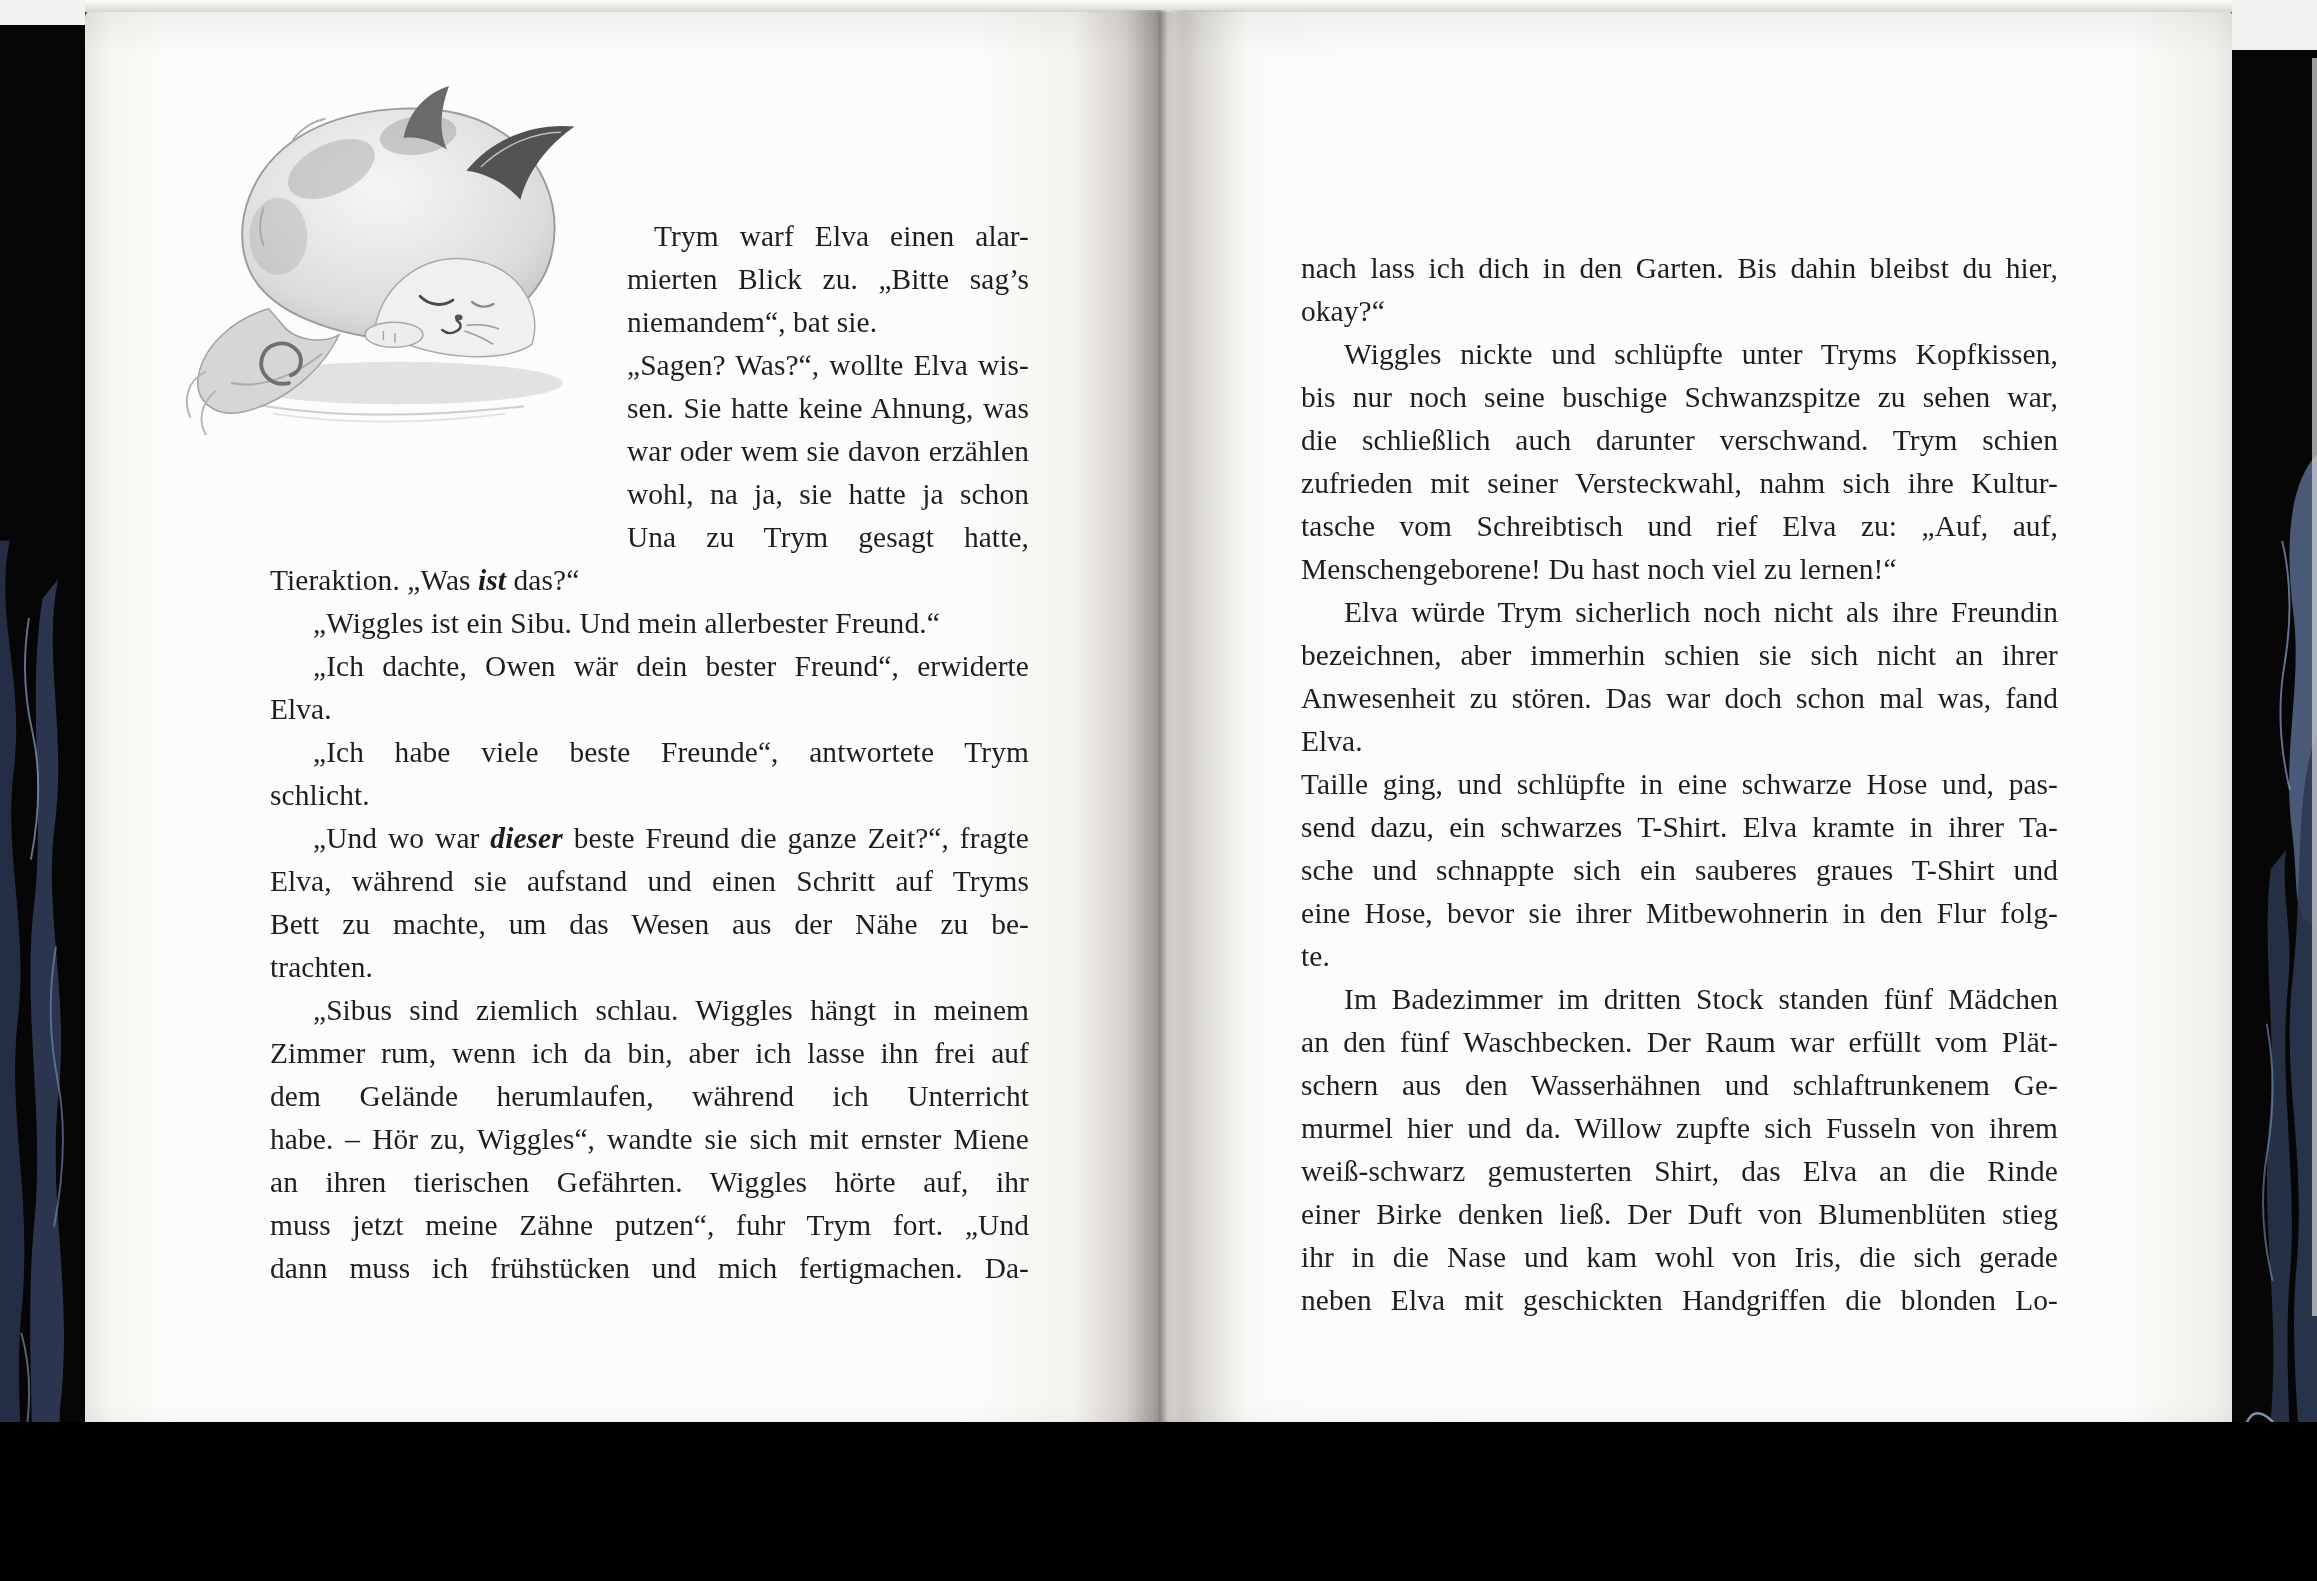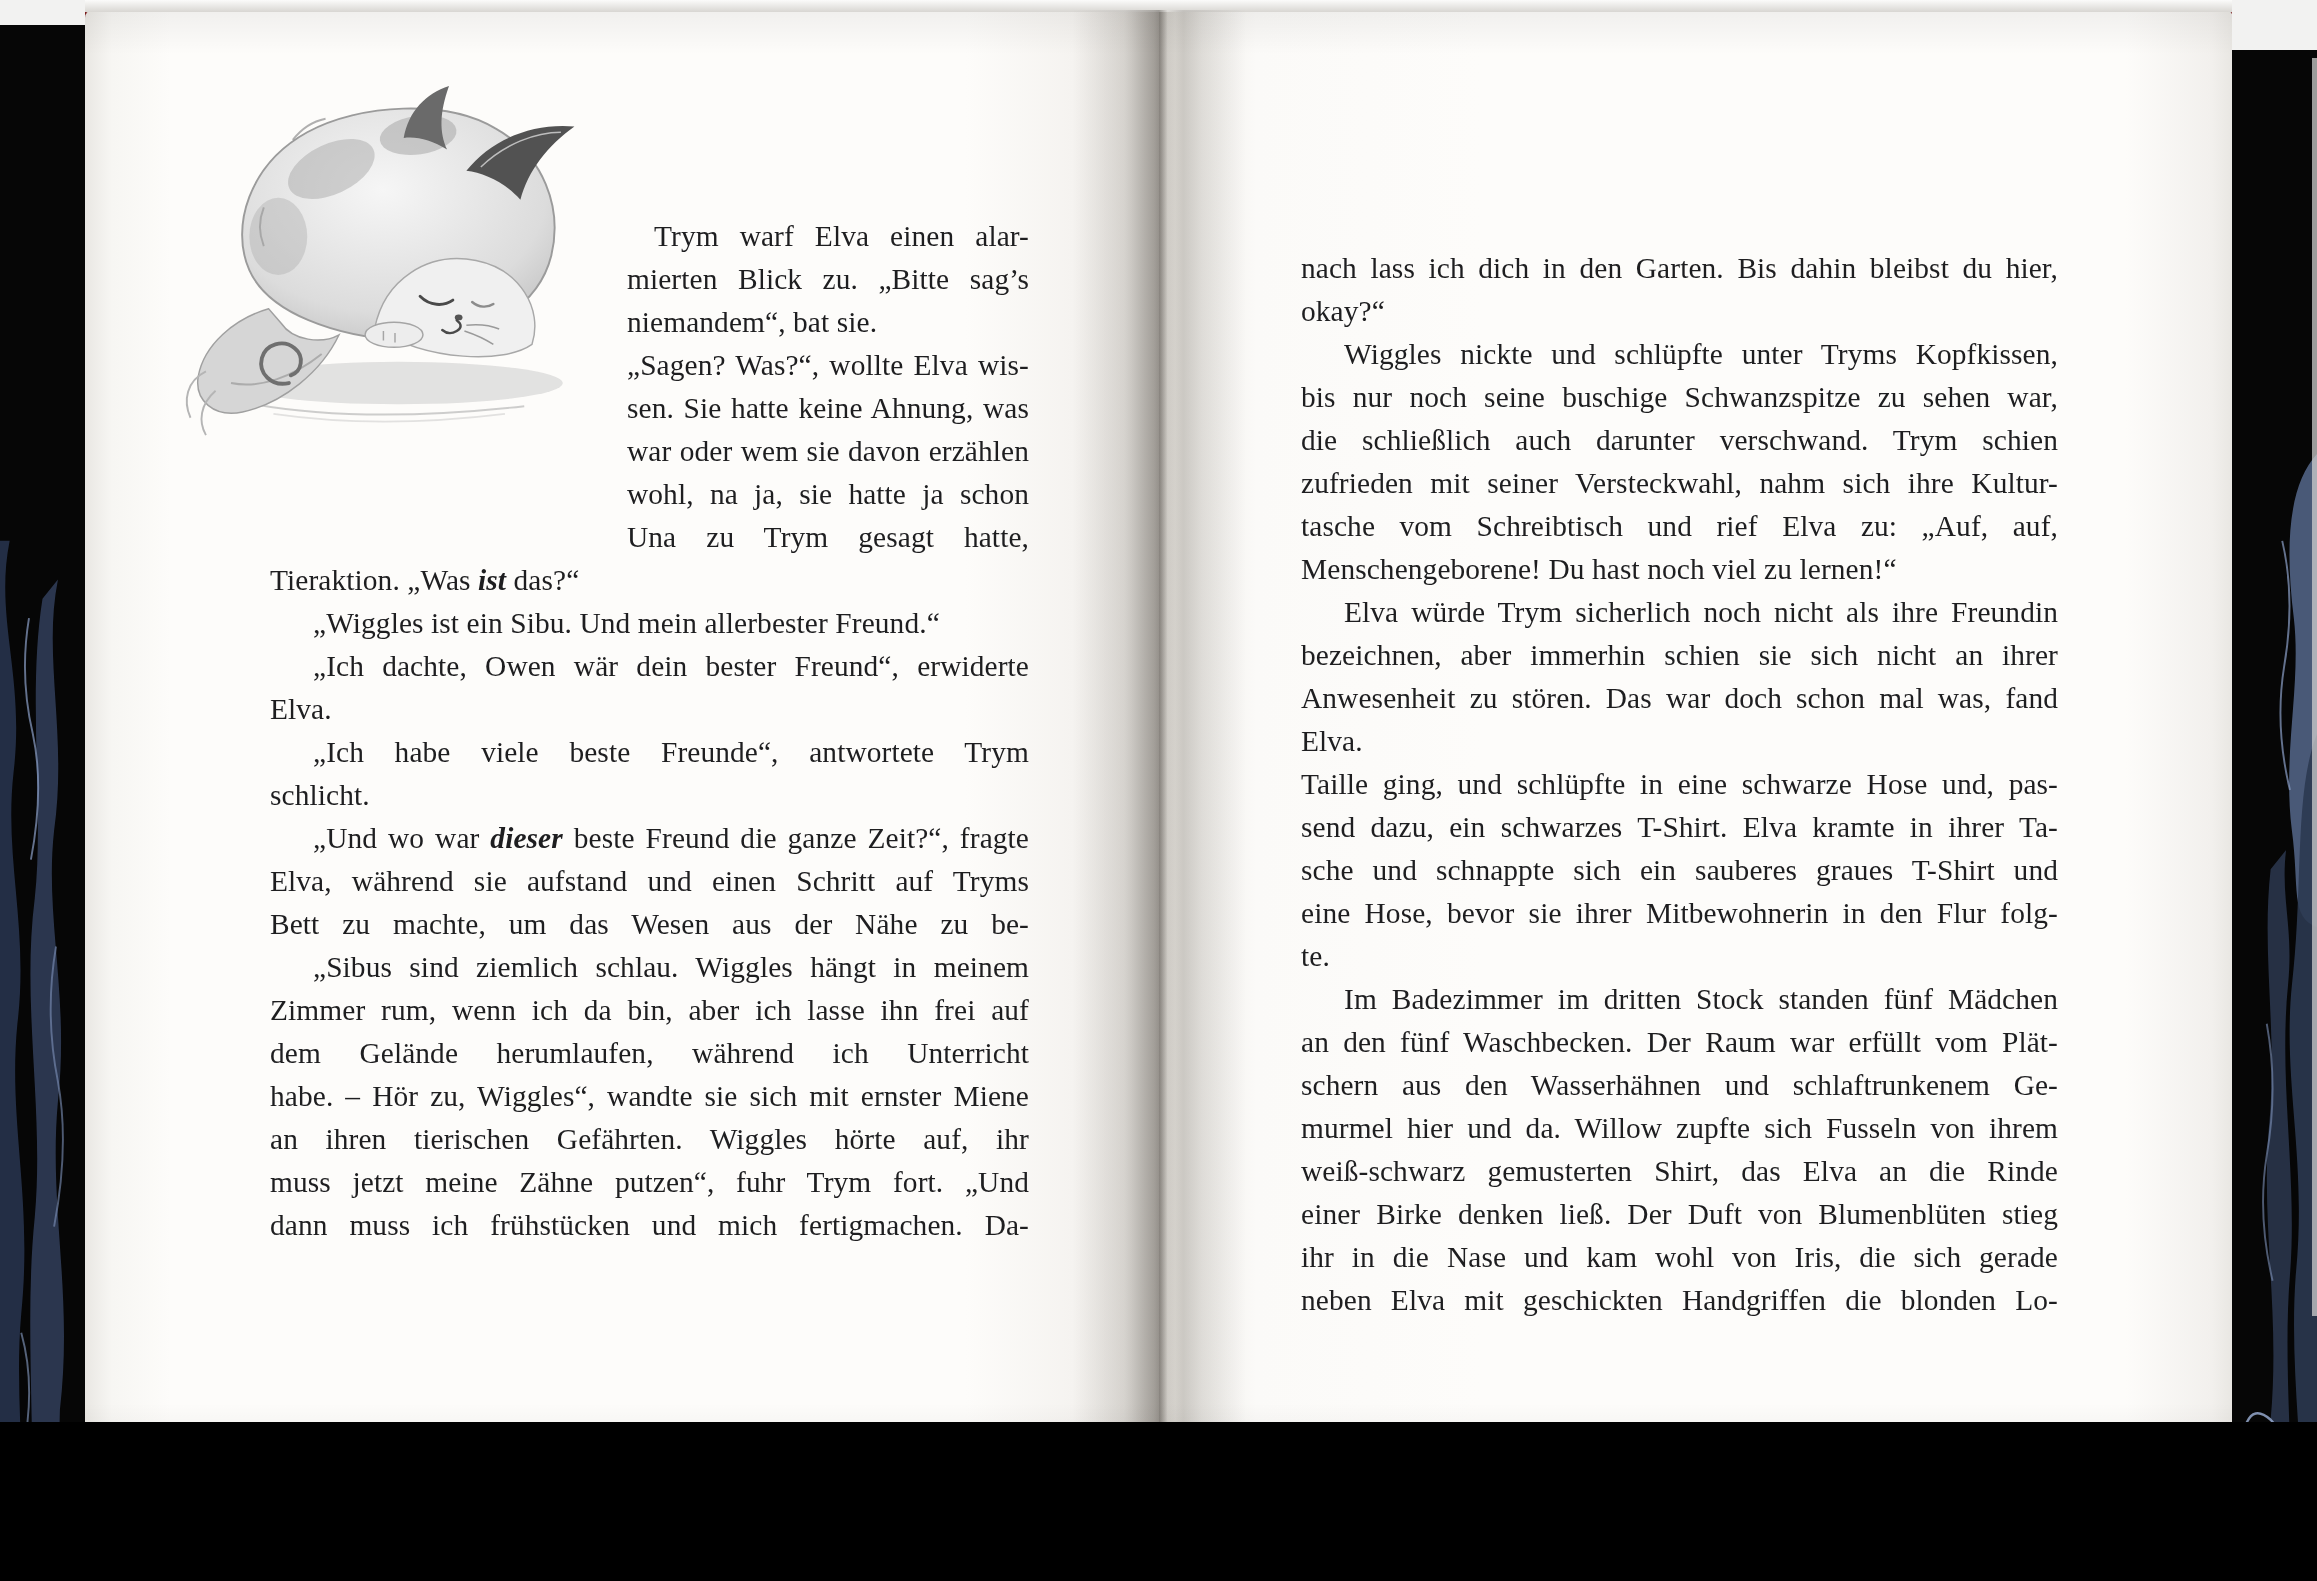--- a/index.html
+++ b/index.html
@@ -142,20 +142,21 @@
         <div class="line">Una zu Trym gesagt hatte, bezüglich ihrer letzten</div>
         <div class="line end">Tieraktion. „Was <em>ist</em> das?“</div>
         <div class="line indent end">„Wiggles ist ein Sibu. Und mein allerbester Freund.“</div>
         <div class="line indent">„Ich dachte, Owen wär dein bester Freund“, erwiderte</div>
         <div class="line end">Elva.</div>
         <div class="line indent">„Ich habe viele beste Freunde“, antwortete Trym</div>
         <div class="line end">schlicht.</div>
         <div class="line indent">„Und wo war <em>dieser</em> beste Freund die ganze Zeit?“, fragte</div>
         <div class="line">Elva, während sie aufstand und einen Schritt auf Tryms</div>
         <div class="line">Bett zu machte, um das Wesen aus der Nähe zu be-</div>
+        <div class="line end">trachten.</div>
         <div class="line indent">„Sibus sind ziemlich schlau. Wiggles hängt in meinem</div>
         <div class="line">Zimmer rum, wenn ich da bin, aber ich lasse ihn frei auf</div>
         <div class="line">dem Gelände herumlaufen, während ich Unterricht</div>
         <div class="line">habe. – Hör zu, Wiggles“, wandte sie sich mit ernster Miene</div>
         <div class="line">an ihren tierischen Gefährten. Wiggles hörte auf, ihr</div>
         <div class="line">muss jetzt meine Zähne putzen“, fuhr Trym fort. „Und</div>
         <div class="line">dann muss ich frühstücken und mich fertigmachen. Da-</div>
       </div>
     <div class="page-number">102</div>
   </div>

